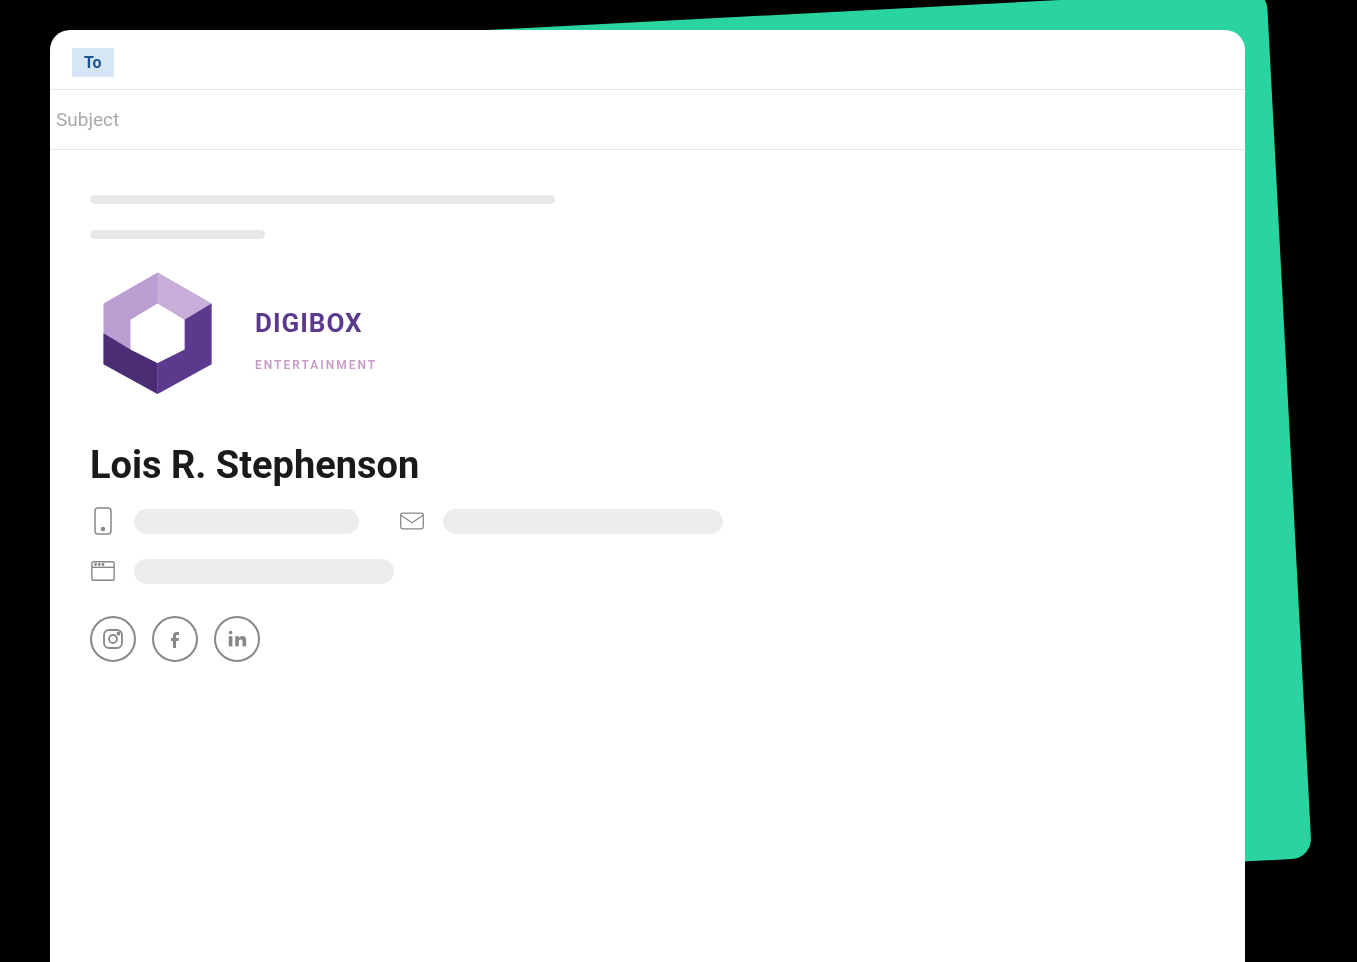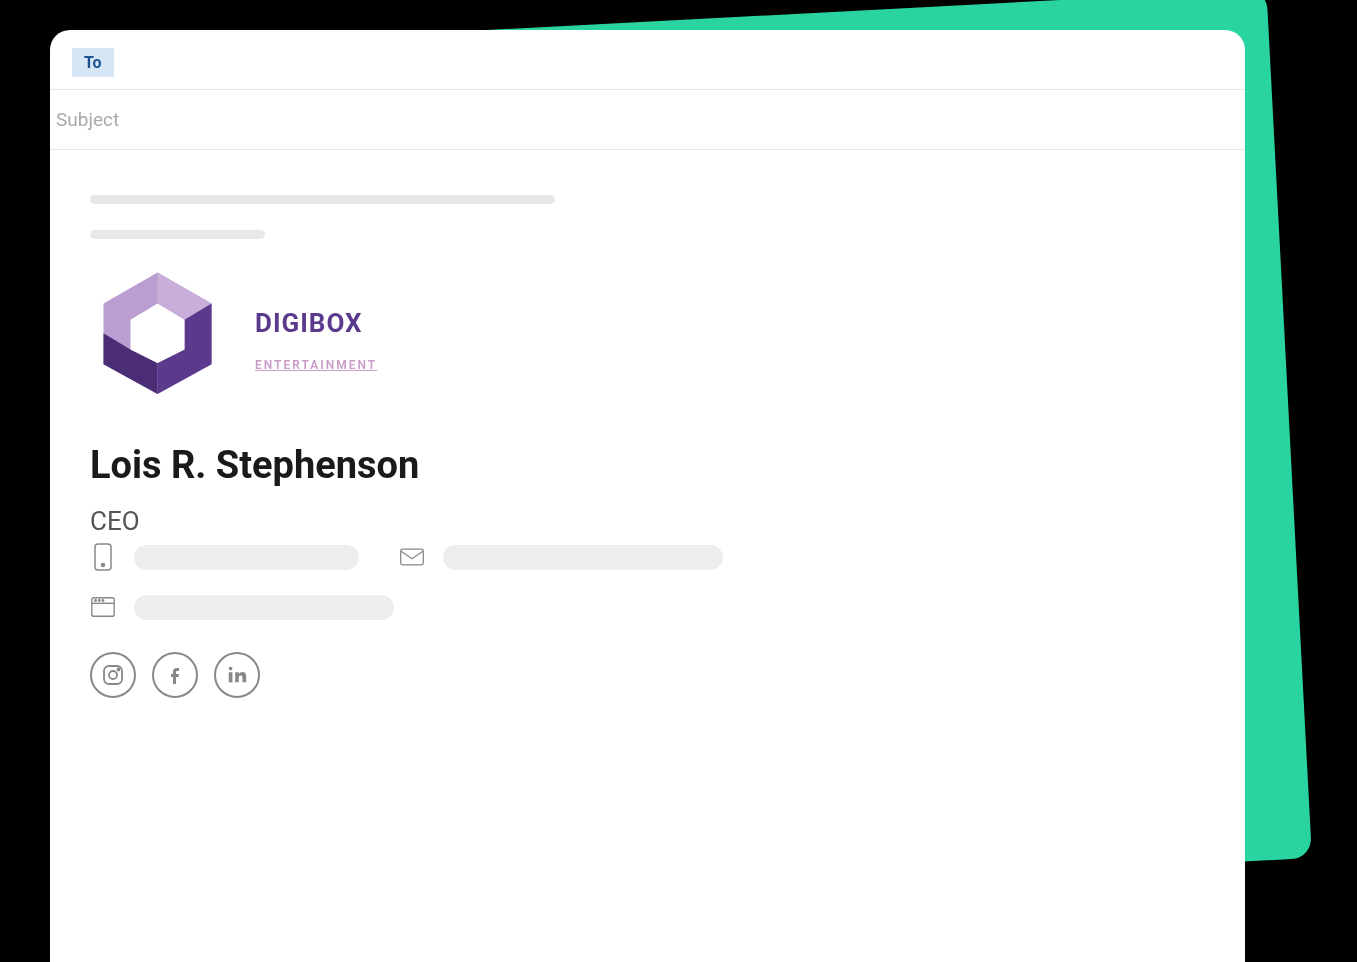--- a/index.html
+++ b/index.html
@@ -88,21 +88,20 @@
       color: #5b3a8e;
       font-weight: 700;
       font-size: 26px;
       letter-spacing: 1px;
     }
     .logo-sub {
       color: #c89bc8;
       font-weight: 600;
       font-size: 12px;
       letter-spacing: 2px;
-      text-decoration: underline;
     }
     .person-name {
       font-size: 38px;
       font-weight: 700;
       color: #1a1a1a;
       margin-bottom: 19px;
     }
     .person-title {
       font-size: 26px;
       font-weight: 400;
@@ -183,21 +182,20 @@
           <polygon points="50,28 70,40 70,62 50,72 30,62 30,40" fill="#fff"></polygon>
         </svg>
       </div>
       <div class="logo-text">
         <span class="logo-main">DIGIBOX</span>
         <span class="logo-sub">ENTERTAINMENT</span>
       </div>
     </div>
 
     <div class="person-name">Lois R. Stephenson</div>
-    <div class="person-title">CEO</div>
 
     <div class="contact-row">
       <div class="contact-item">
         <span class="contact-icon">
           <svg width="20" height="30" viewBox="0 0 20 30" fill="none" stroke="#888" stroke-width="1.5">
             <rect x="2" y="2" width="16" height="26" rx="3"></rect>
             <circle cx="10" cy="23" r="1.5" fill="#888"></circle>
           </svg>
         </span>
         <span class="contact-placeholder p1"></span>

